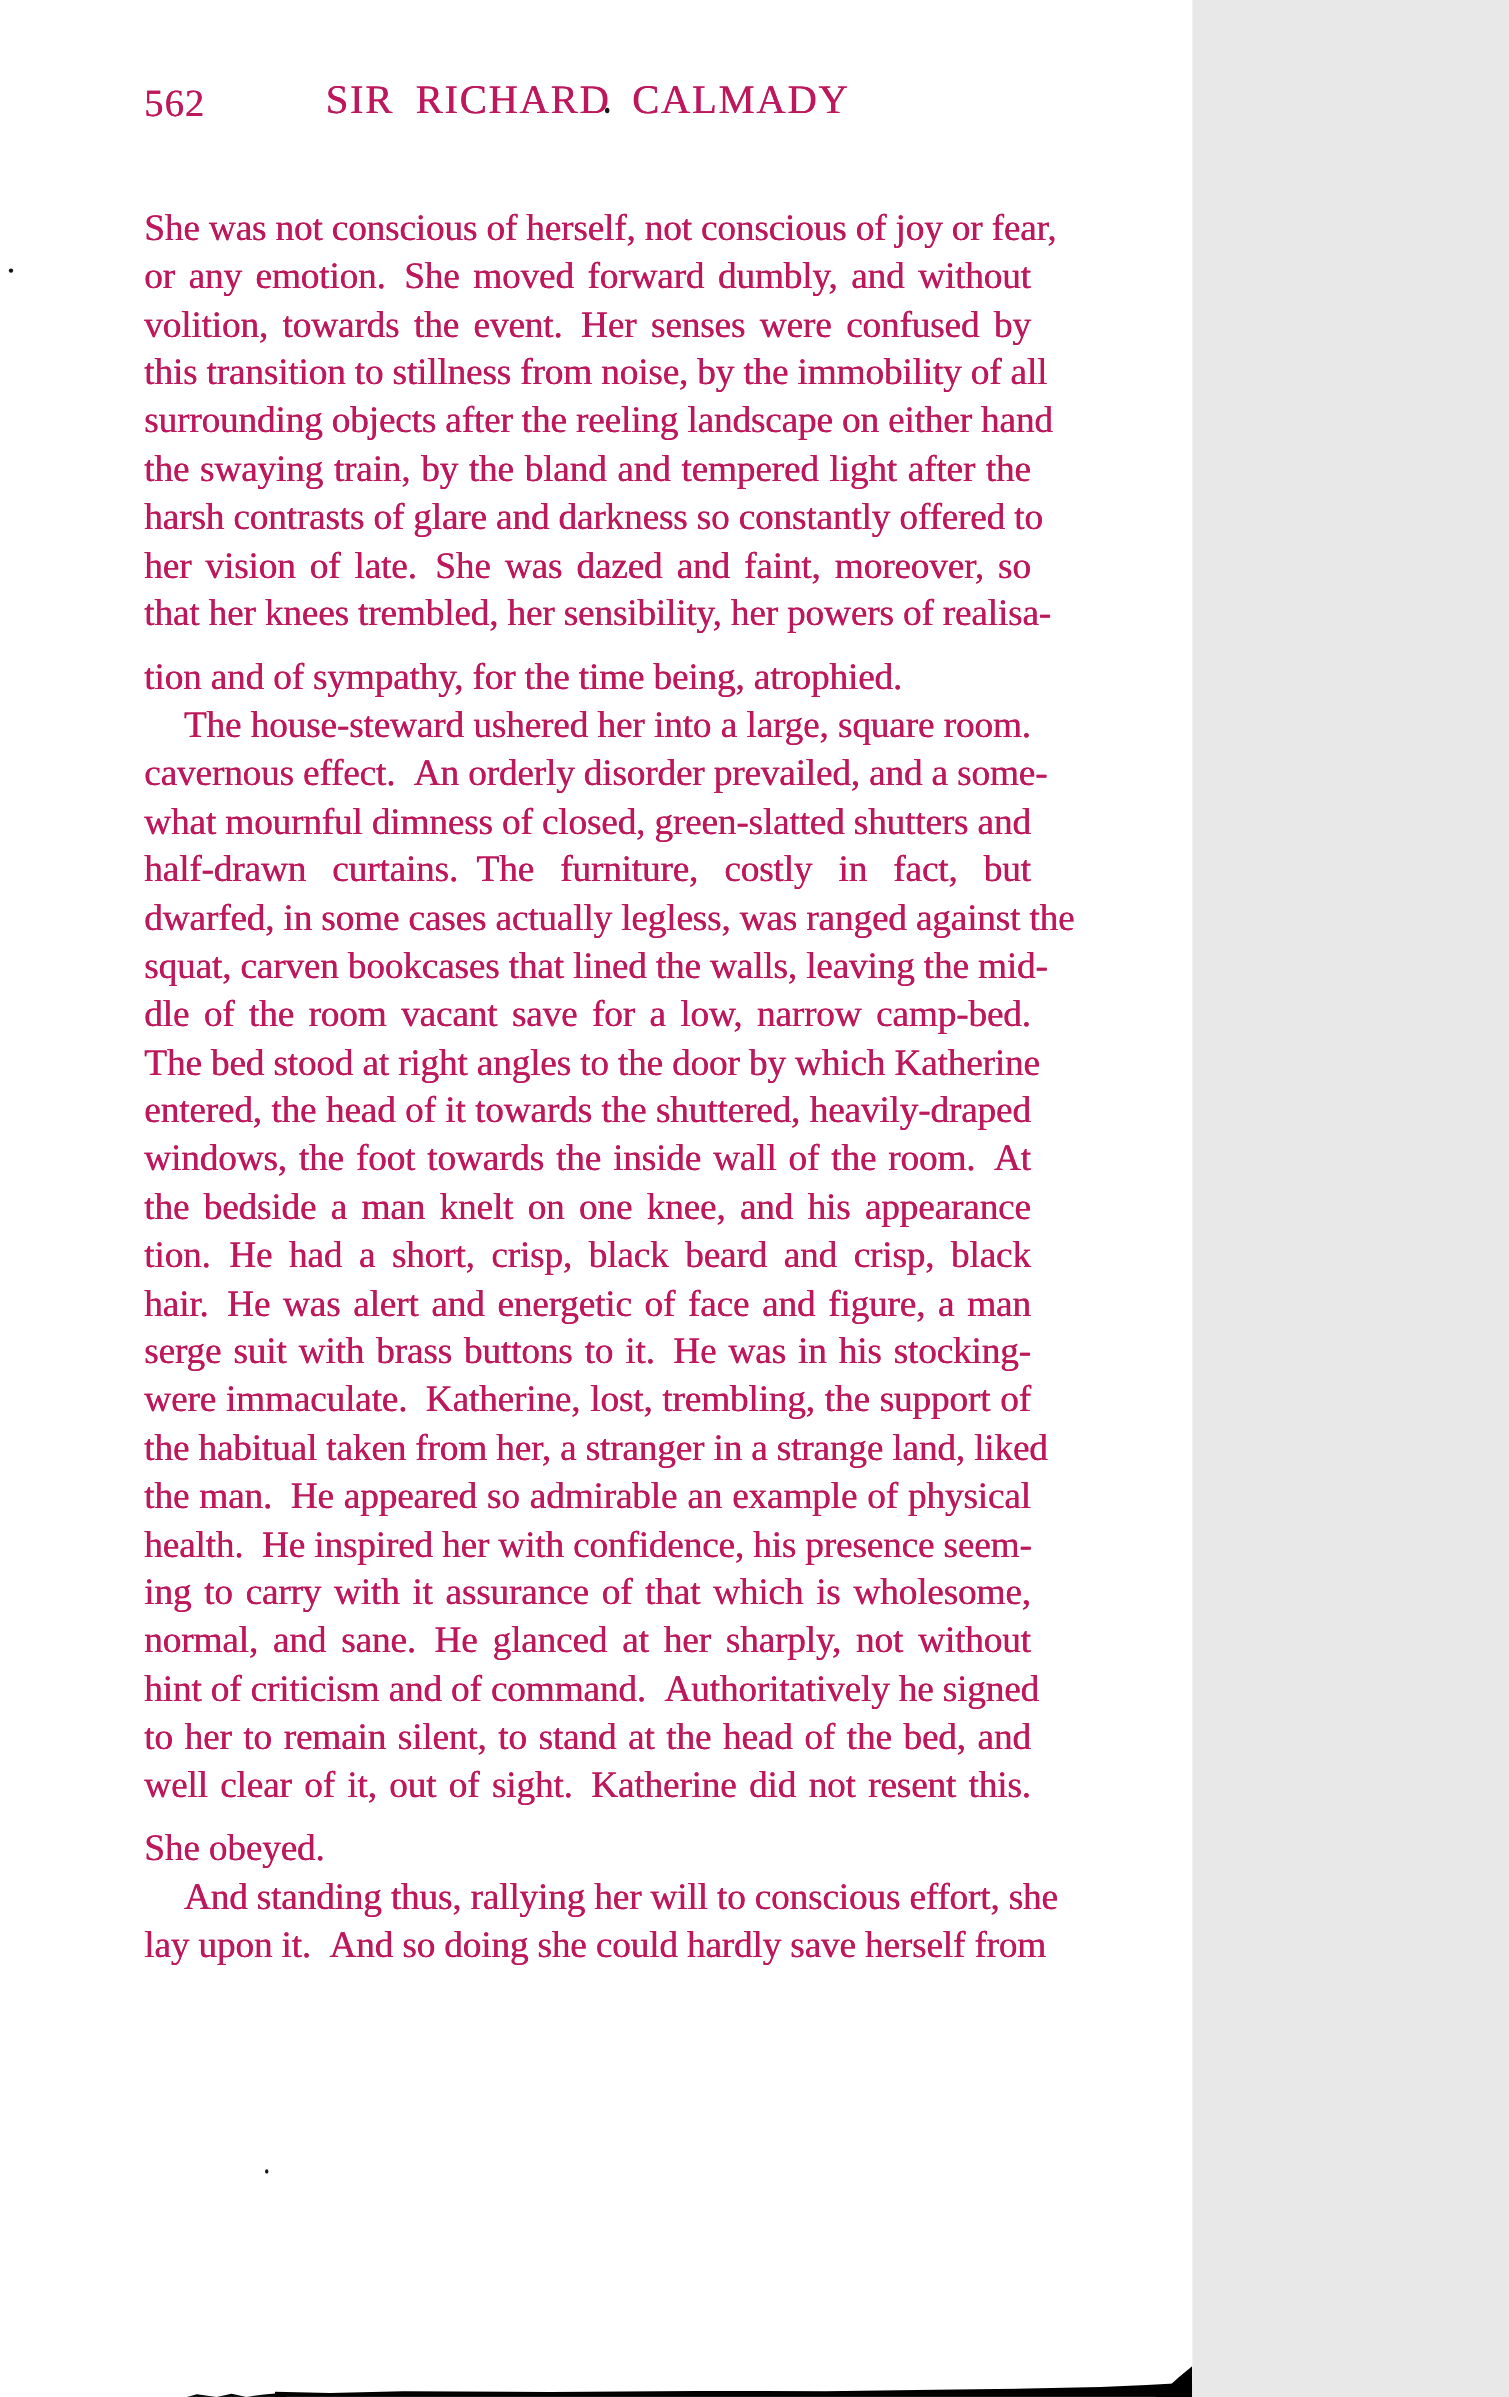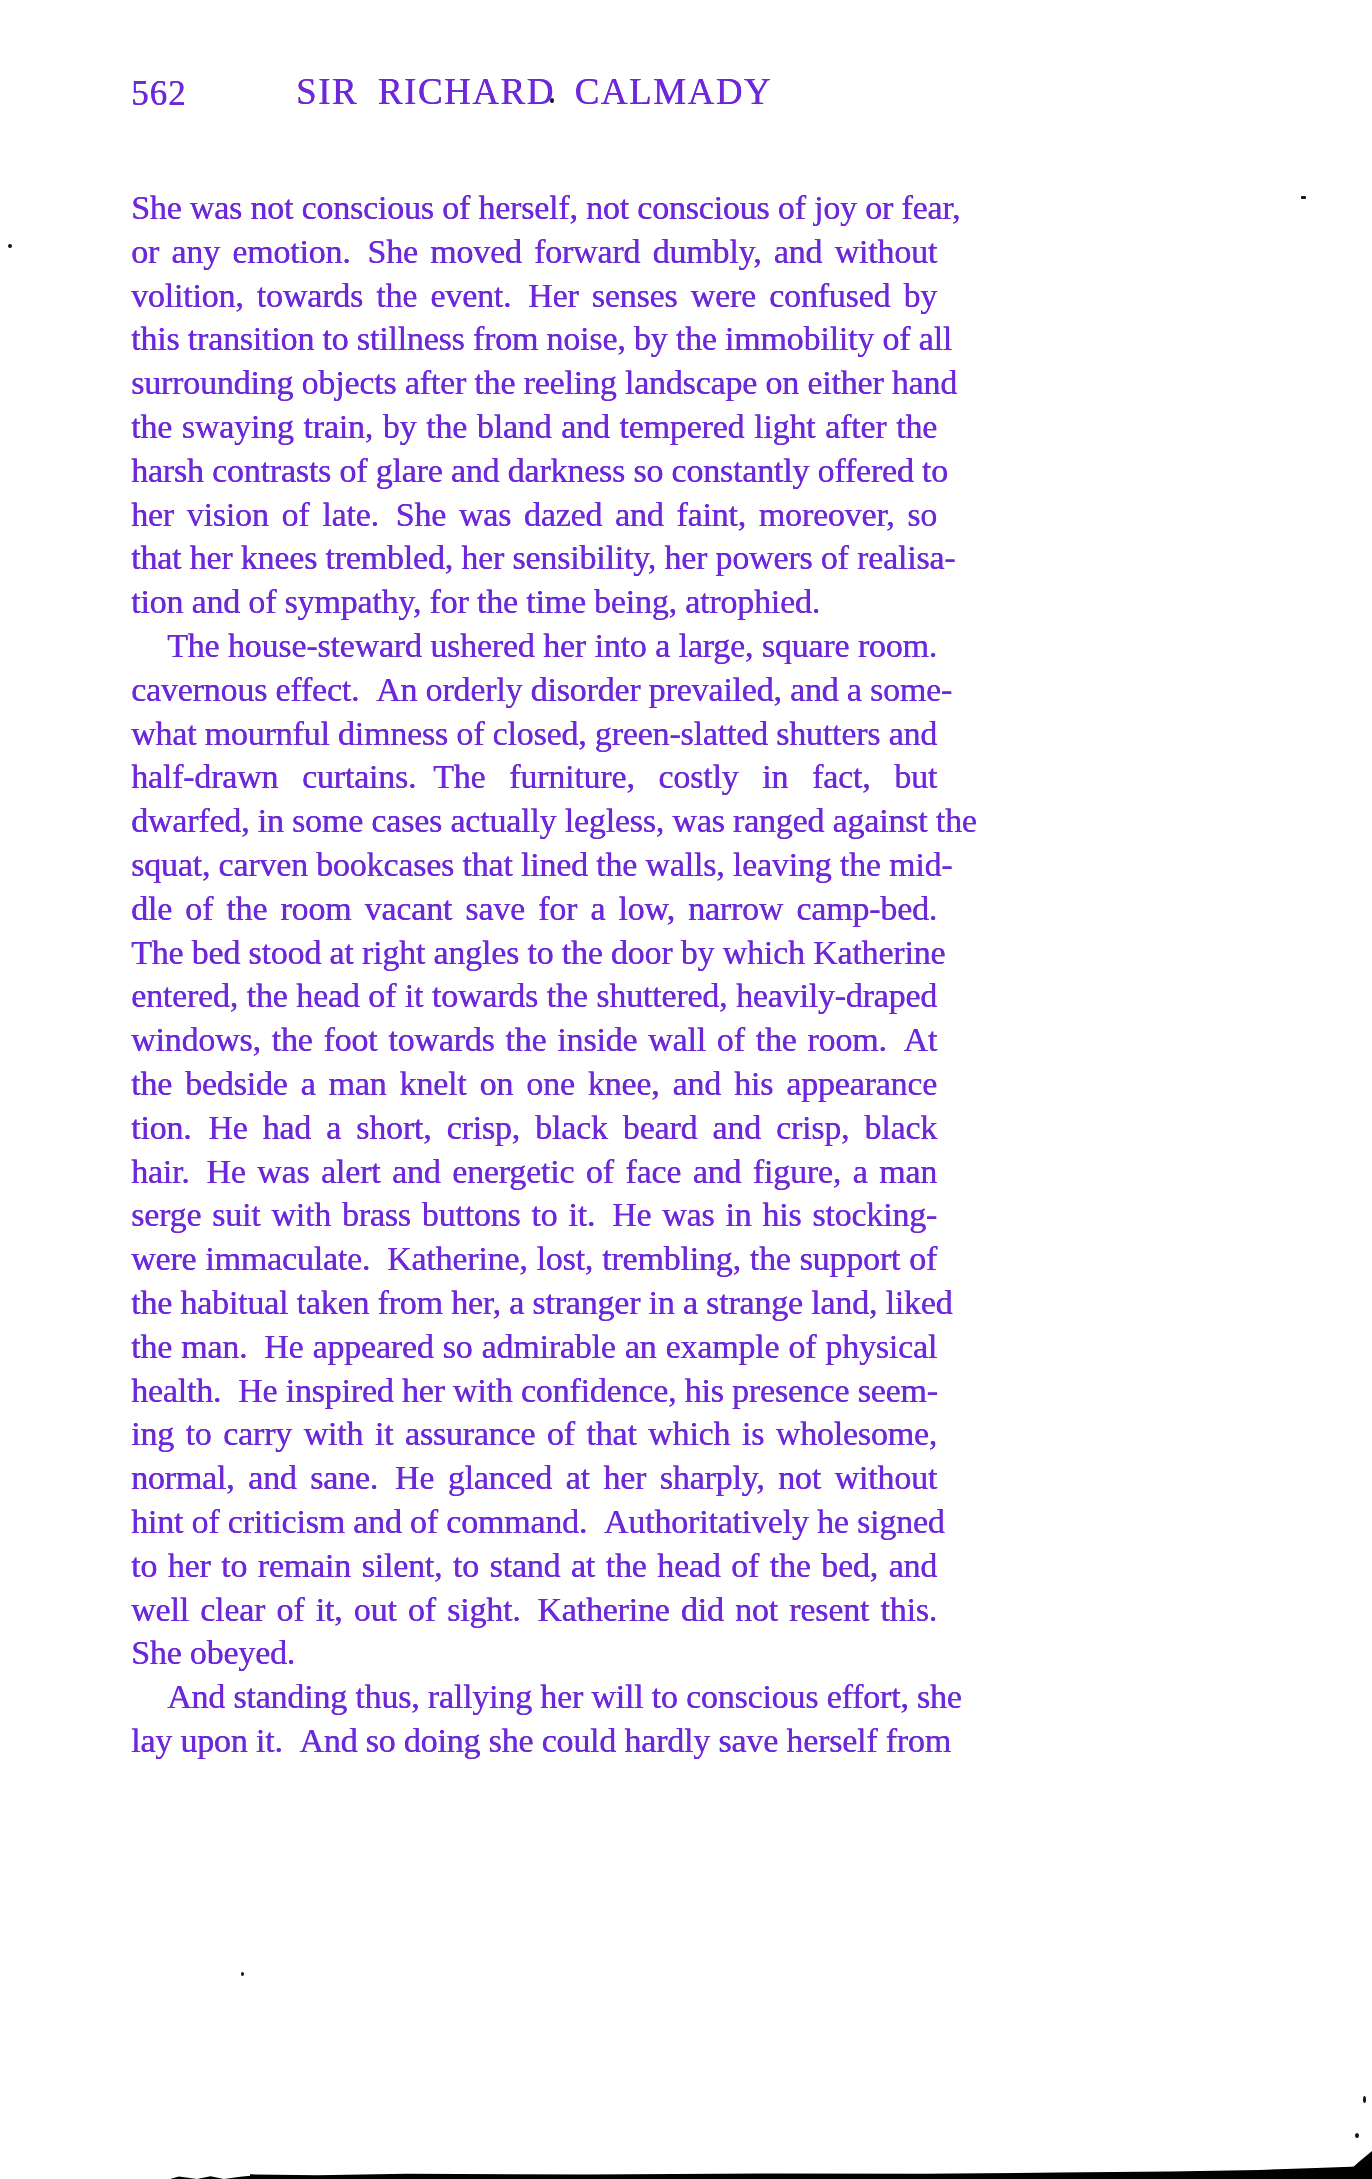--- a/index.html
+++ b/index.html
@@ -1,23 +1,23 @@
 <!DOCTYPE html>
 <html><head>
 <meta charset="utf-8">
 <style>
   html, body { margin: 0; padding: 0; background: #e8e8e8; }
   .page {
     position: relative;
-    width: 1372px;
+    width: 1084px;
     height: 2179px;
     background: #ffffff;
     overflow: hidden;
     font-family: "Liberation Serif", "DejaVu Serif", serif;
-    color: #6d28d9;
+    color: #be185d;
     text-shadow: 0.4px 0 0 currentColor;
   }
   .header {
     position: absolute;
     top: 70px;
     left: 131px;
     width: 806px;
     height: 46px;
   }
   .page-number {
@@ -47,21 +47,21 @@
   .paragraph { margin: 0; }
   .paragraph.indent .line:first-child { text-indent: 36px; }
   .line {
     font-size: 34px;
     line-height: 43.8px;
     letter-spacing: -0.2px;
     white-space: nowrap;
     text-align: justify;
     text-align-last: justify;
   }
-  .line.flush { text-align-last: left; }
+  .line.flush { text-align-last: left; margin-top: 14px; }
   
   .scan-bar {
     position: absolute;
     left: 250px;
     right: 0;
     bottom: 0;
     height: 13px;
     background: #000;
     clip-path: polygon(0 100%, 0 64%, 6% 72%, 14% 60%, 30% 66%, 46% 58%,
                        60% 60%, 72% 50%, 82% 42%, 90% 30%, 95% 16%, 100% 0, 100% 100%);

